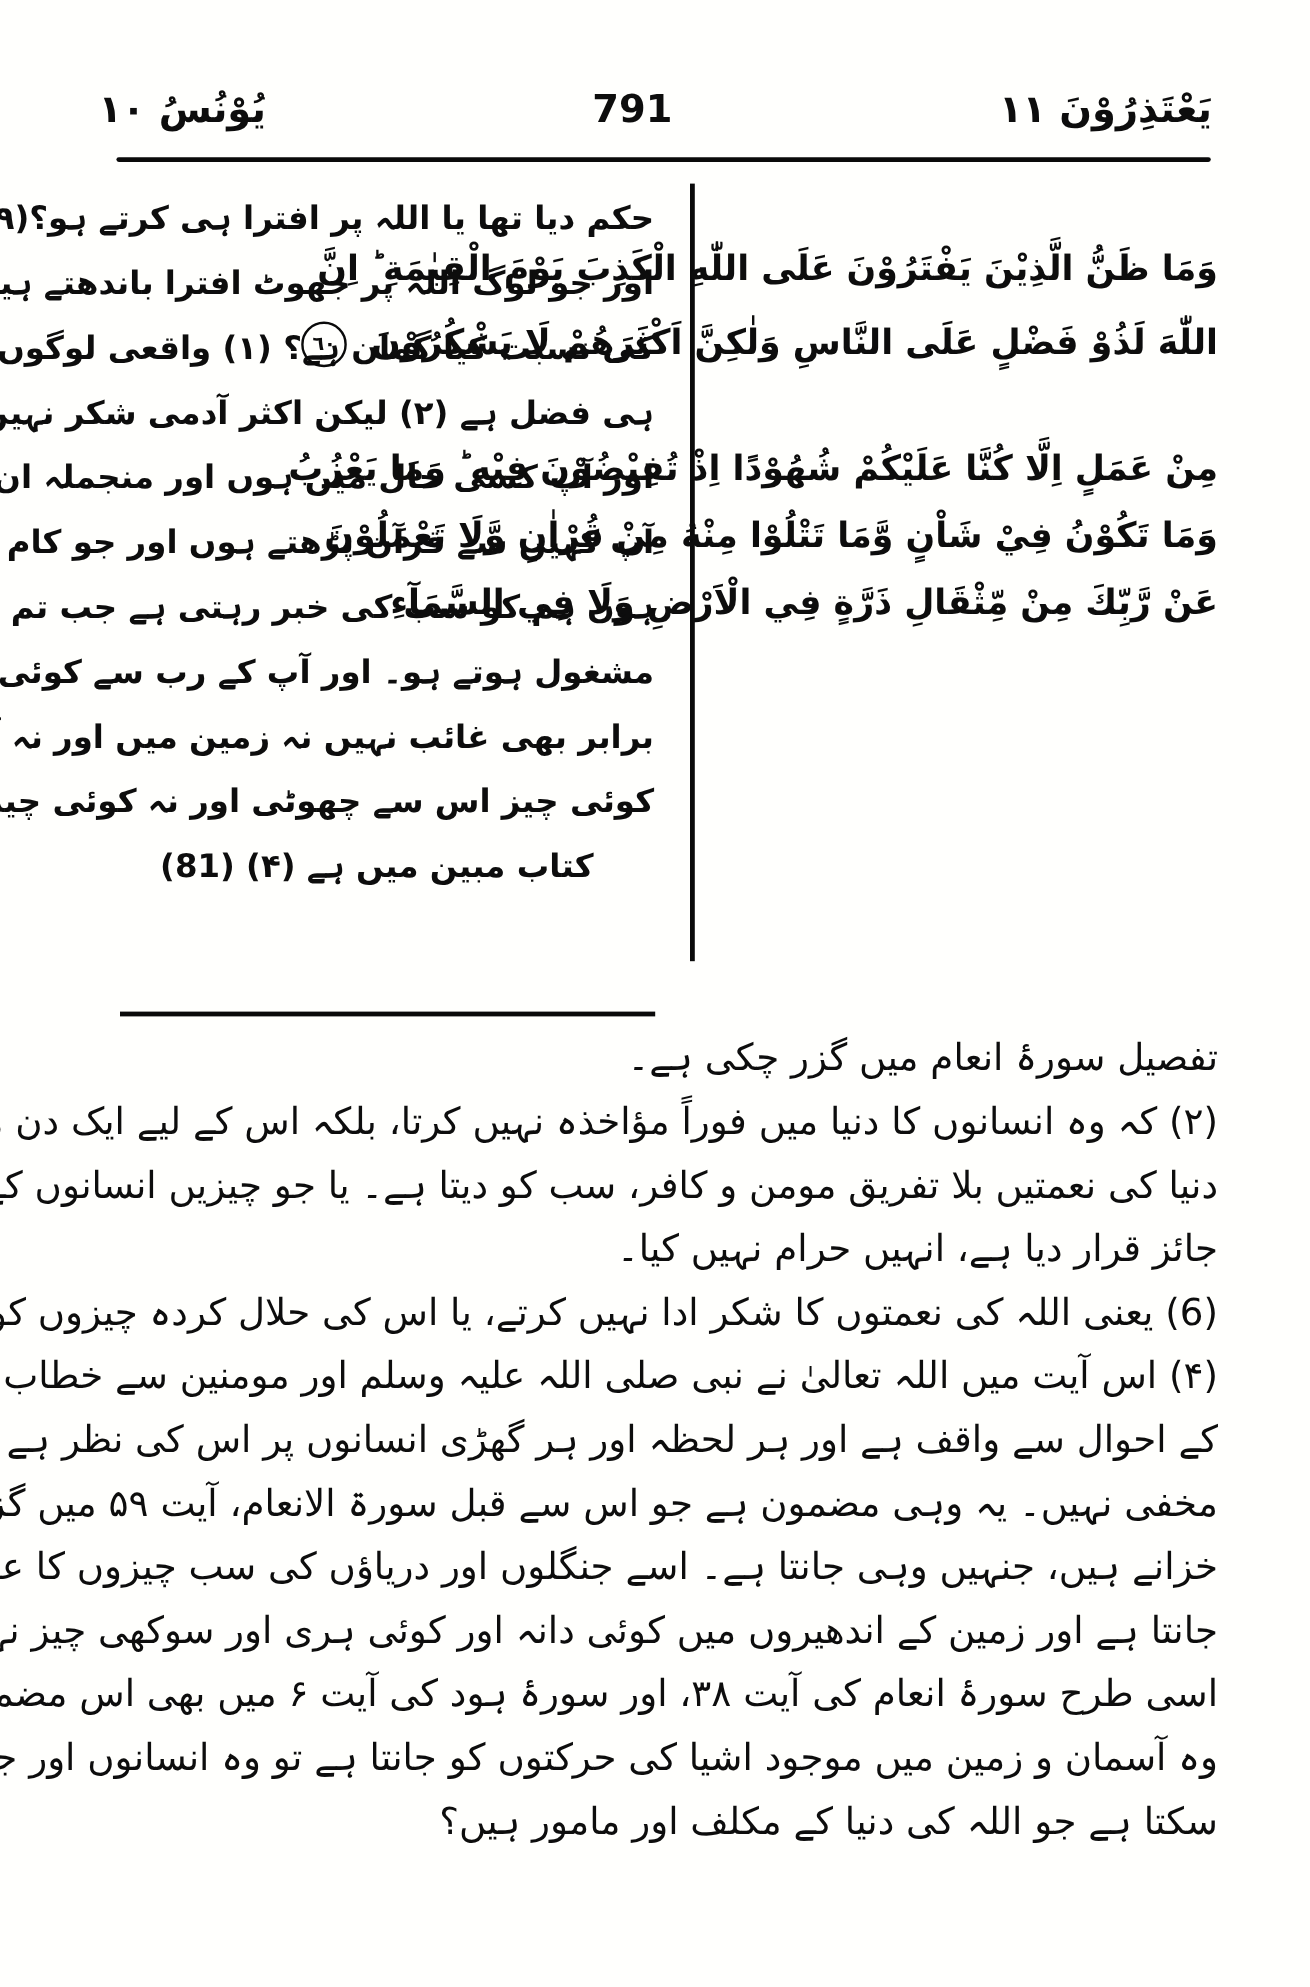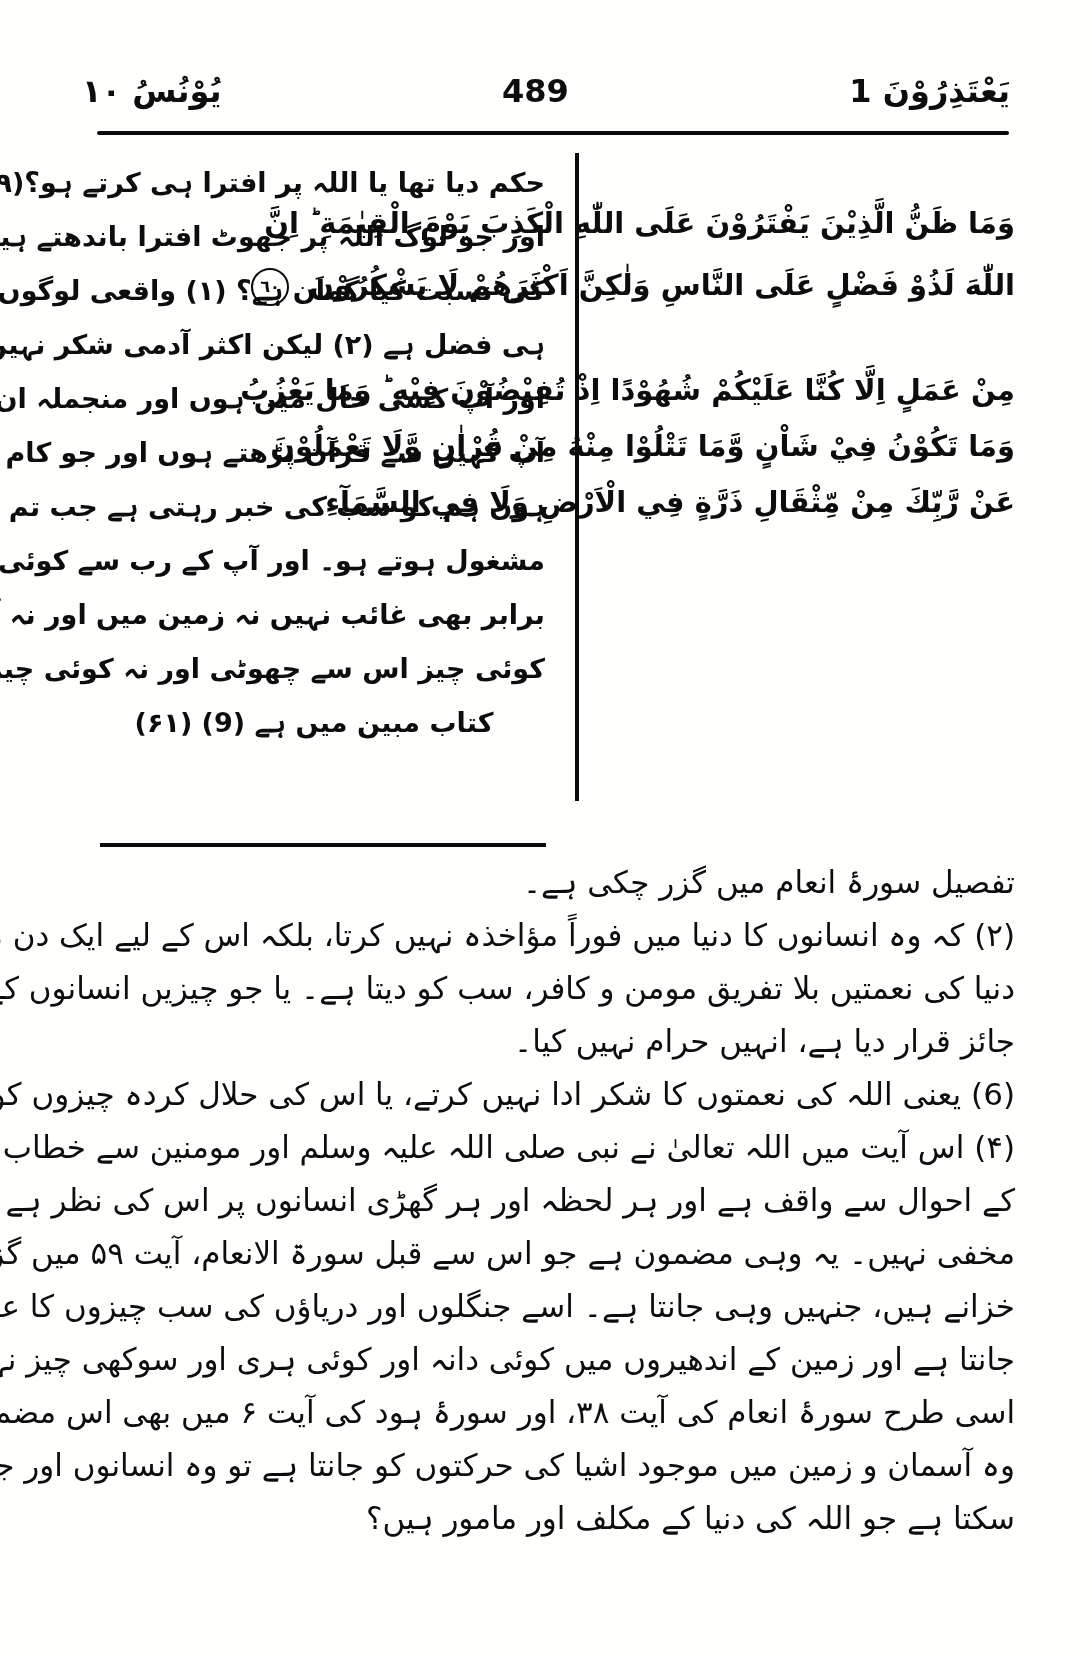--- a/index.html
+++ b/index.html
@@ -63,37 +63,37 @@
   }
   .footnotes .f-line{height:53px;}
 </style>
 </head>
 <body>
 
 <div class="page">
 
   <div class="header">
     <div class="h-item">یُوْنُسُ ۱۰</div>
-    <div class="h-item">489</div>
-    <div class="h-item">يَعْتَذِرُوْنَ 1</div>
+    <div class="h-item">791</div>
+    <div class="h-item">يَعْتَذِرُوْنَ ۱۱</div>
   </div>
   <div class="header-rule"></div>
 
   <section class="translation">
     <div class="t-line">حکم دیا تھا یا اللہ پر افترا ہی کرتے ہو؟(۵۹)</div>
     <div class="t-line">اور جو لوگ اللہ پر جھوٹ افترا باندھتے ہیں ان کا قیامت</div>
     <div class="t-line">کی نسبت کیا گمان ہے؟ (۱) واقعی لوگوں پر اللہ تعالیٰ کا بڑا</div>
     <div class="t-line">ہی فضل ہے (۲) لیکن اکثر آدمی شکر نہیں کرتے۔ (۳)(۶۰)</div>
     <div class="t-line">اور آپ کسی حال میں ہوں اور منجملہ ان احوال کے</div>
     <div class="t-line">آپ کہیں سے قرآن پڑھتے ہوں اور جو کام بھی کرتے</div>
     <div class="t-line">ہوں ہم کو سب کی خبر رہتی ہے جب تم اس کام میں</div>
     <div class="t-line">مشغول ہوتے ہو۔ اور آپ کے رب سے کوئی چیز ذرہ</div>
     <div class="t-line">برابر بھی غائب نہیں نہ زمین میں اور نہ آسمان میں اور نہ</div>
     <div class="t-line">کوئی چیز اس سے چھوٹی اور نہ کوئی چیز بڑی مگر یہ سب</div>
-    <div class="t-line t-center">کتاب مبین میں ہے (9) (۶۱)</div>
+    <div class="t-line t-center">کتاب مبین میں ہے (۴) (81)</div>
   </section>
 
   <div class="col-divider"></div>
 
   <section class="arabic">
     <div class="a-block1">
       <div class="a-line">وَمَا ظَنُّ الَّذِيْنَ يَفْتَرُوْنَ عَلَى اللّٰهِ الْكَذِبَ يَوْمَ الْقِيٰمَةِ ؕ اِنَّ</div>
       <div class="a-line">
         <span>اللّٰهَ لَذُوْ فَضْلٍ عَلَى النَّاسِ وَلٰكِنَّ اَكْثَرَهُمْ لَا يَشْكُرُوْنَ</span>
         <span class="ayah">٦٠</span>

